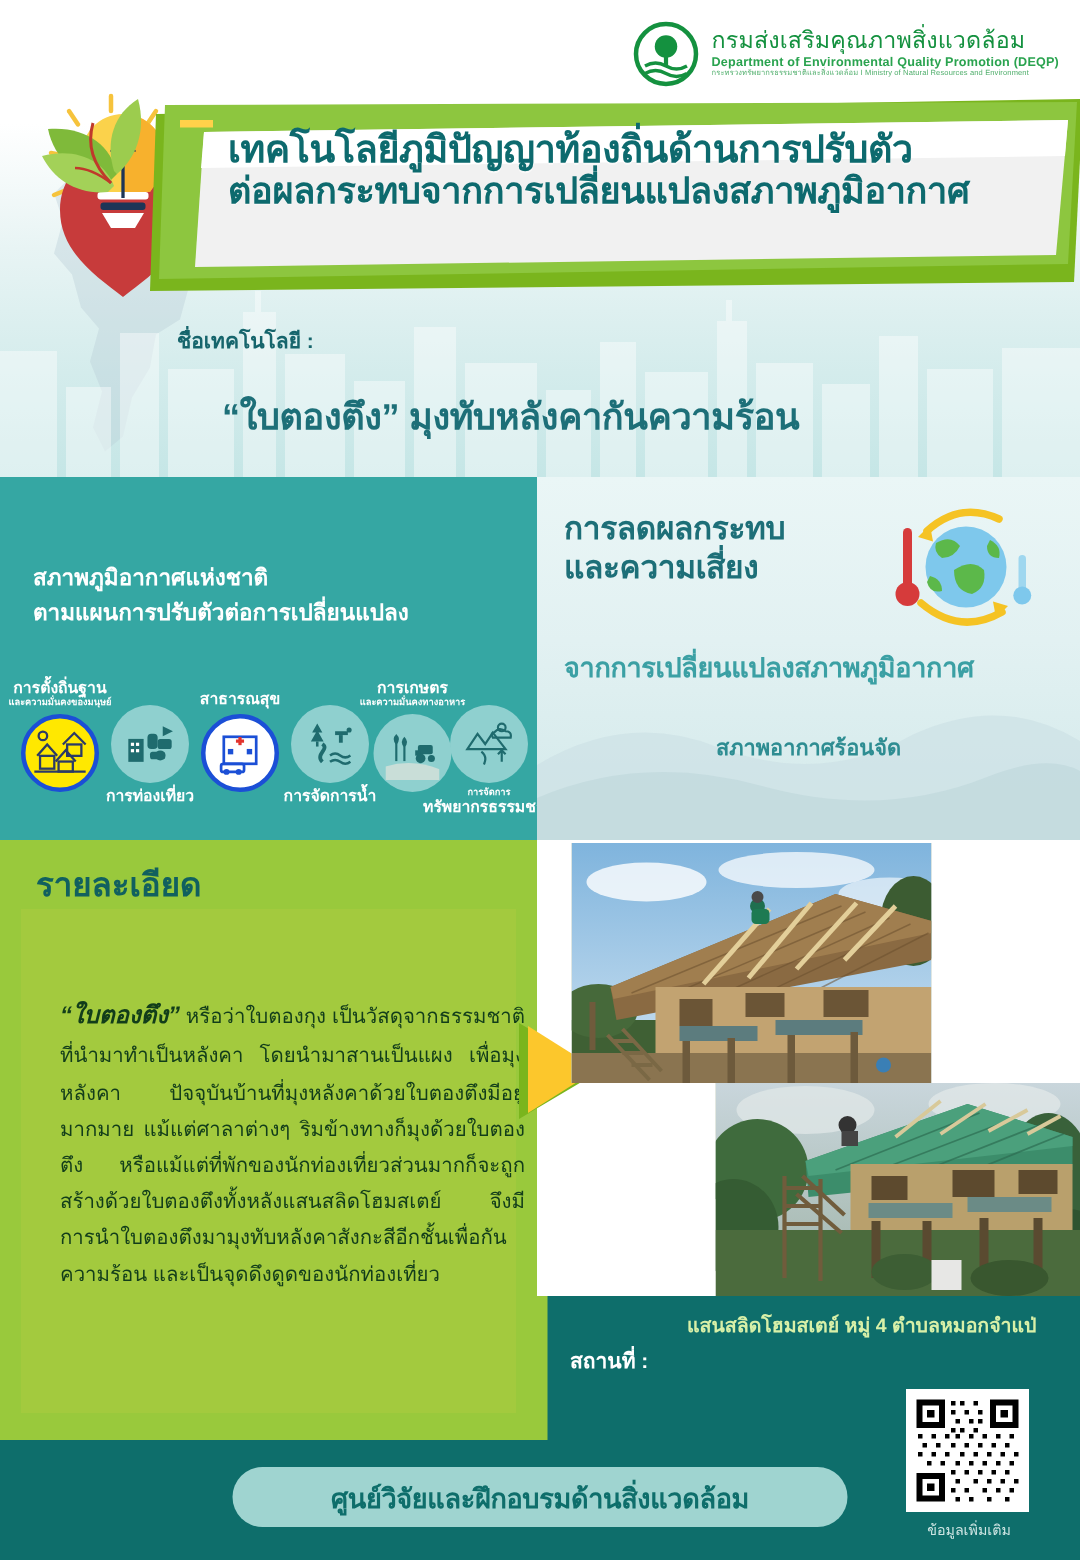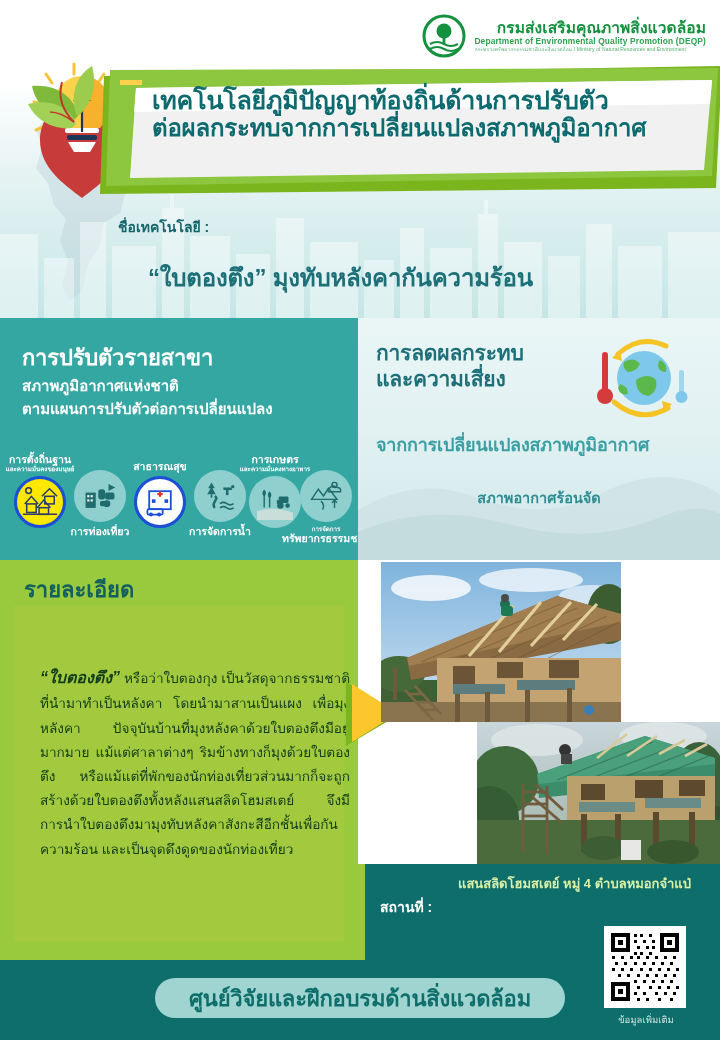--- a/index.html
+++ b/index.html
@@ -22,21 +22,21 @@
     position: absolute; left: 0; top: 0; width: 720px; height: 318px;
     background: linear-gradient(180deg, #ffffff 0%, #ffffff 26%, #e8f4f4 52%, #d4ecec 78%, #c5e6e6 100%);
   }
   .skyline { position: absolute; left: 0; bottom: 0; width: 720px; height: 130px; opacity: .55; }
   .thai-map { position: absolute; left: 8px; top: 95px; width: 160px; height: 210px; opacity: .45; }
 
   
   .deqp { position: absolute; right: 14px; top: 14px; display: flex; align-items: center; gap: 8px; }
   .deqp-mark { width: 44px; height: 44px; flex: none; }
   .deqp-txt { line-height: 1.05; }
-  .deqp-th { font-size: 15.5px; font-weight: bold; color: #14913f; letter-spacing: .1px; text-align: right; }
+  .deqp-th { font-size: 15.5px; font-weight: normal; color: #14913f; letter-spacing: .1px; }
   .deqp-en { font-size: 8.4px; font-weight: bold; color: #2aa34f; letter-spacing: .15px; margin-top: 1px; }
   .deqp-sub { font-size: 5px; color: #4fae6b; letter-spacing: .1px; margin-top: 1.5px; }
 
   
   .bulb-pin { position: absolute; left: 12px; top: 58px; width: 140px; height: 150px; }
 
   
   .banner { position: absolute; left: 100px; top: 66px; width: 622px; height: 128px; }
   .banner-txt {
     position: absolute; left: 152px; top: 86px; width: 560px;
@@ -152,21 +152,21 @@
     font-size: 13px; color: #d8f0a8; font-weight: bold; line-height: 1.55;
   }
 
   
   .footer { position: absolute; left: 0; top: 960px; width: 720px; height: 80px; background: #0e6e6b; }
   .footer-pill {
     position: absolute; left: 155px; top: 18px; width: 410px; height: 40px;
     background: #9fd4d0; border-radius: 20px;
     display: flex; align-items: center; justify-content: center;
   }
-  .footer-pill span { font-size: 22px; font-weight: bold; color: #0e6e6b; letter-spacing: -.2px; }
+  .footer-pill span { font-size: 18px; font-weight: bold; color: #0e6e6b; letter-spacing: -.2px; }
 
   .qr-box { position: absolute; left: 604px; top: 926px; width: 82px; height: 82px; background: #fff; padding: 4px; }
   .qr-cap {
     position: absolute; left: 600px; top: 1012px; width: 92px; text-align: center;
     font-size: 9.5px; color: #cfe6e4;
   }
 </style>
 </head>
 <body>
 
@@ -261,21 +261,20 @@
       <span class="l2">ต่อผลกระทบจากการเปลี่ยนแปลงสภาพภูมิอากาศ</span>
     </div>
 
     <div class="subt-label">ชื่อเทคโนโลยี :</div>
     <div class="subt-value">“ใบตองตึง” มุงทับหลังคากันความร้อน</div>
   </div>
 
   <div class="mid-row">
 
     <div class="adapt-panel">
-      <div class="adapt-h1">การปรับตัวรายสาขา</div>
       <div class="adapt-h2">
         <div>สภาพภูมิอากาศแห่งชาติ</div>
         <div>ตามแผนการปรับตัวต่อการเปลี่ยนแปลง</div>
       </div>
 
       <div class="icon-strip">
 
         <div class="sector hi" style="left:14px; top:30px;">
           <div class="sec-lab-top">
             <span class="m">การตั้งถิ่นฐาน</span>

